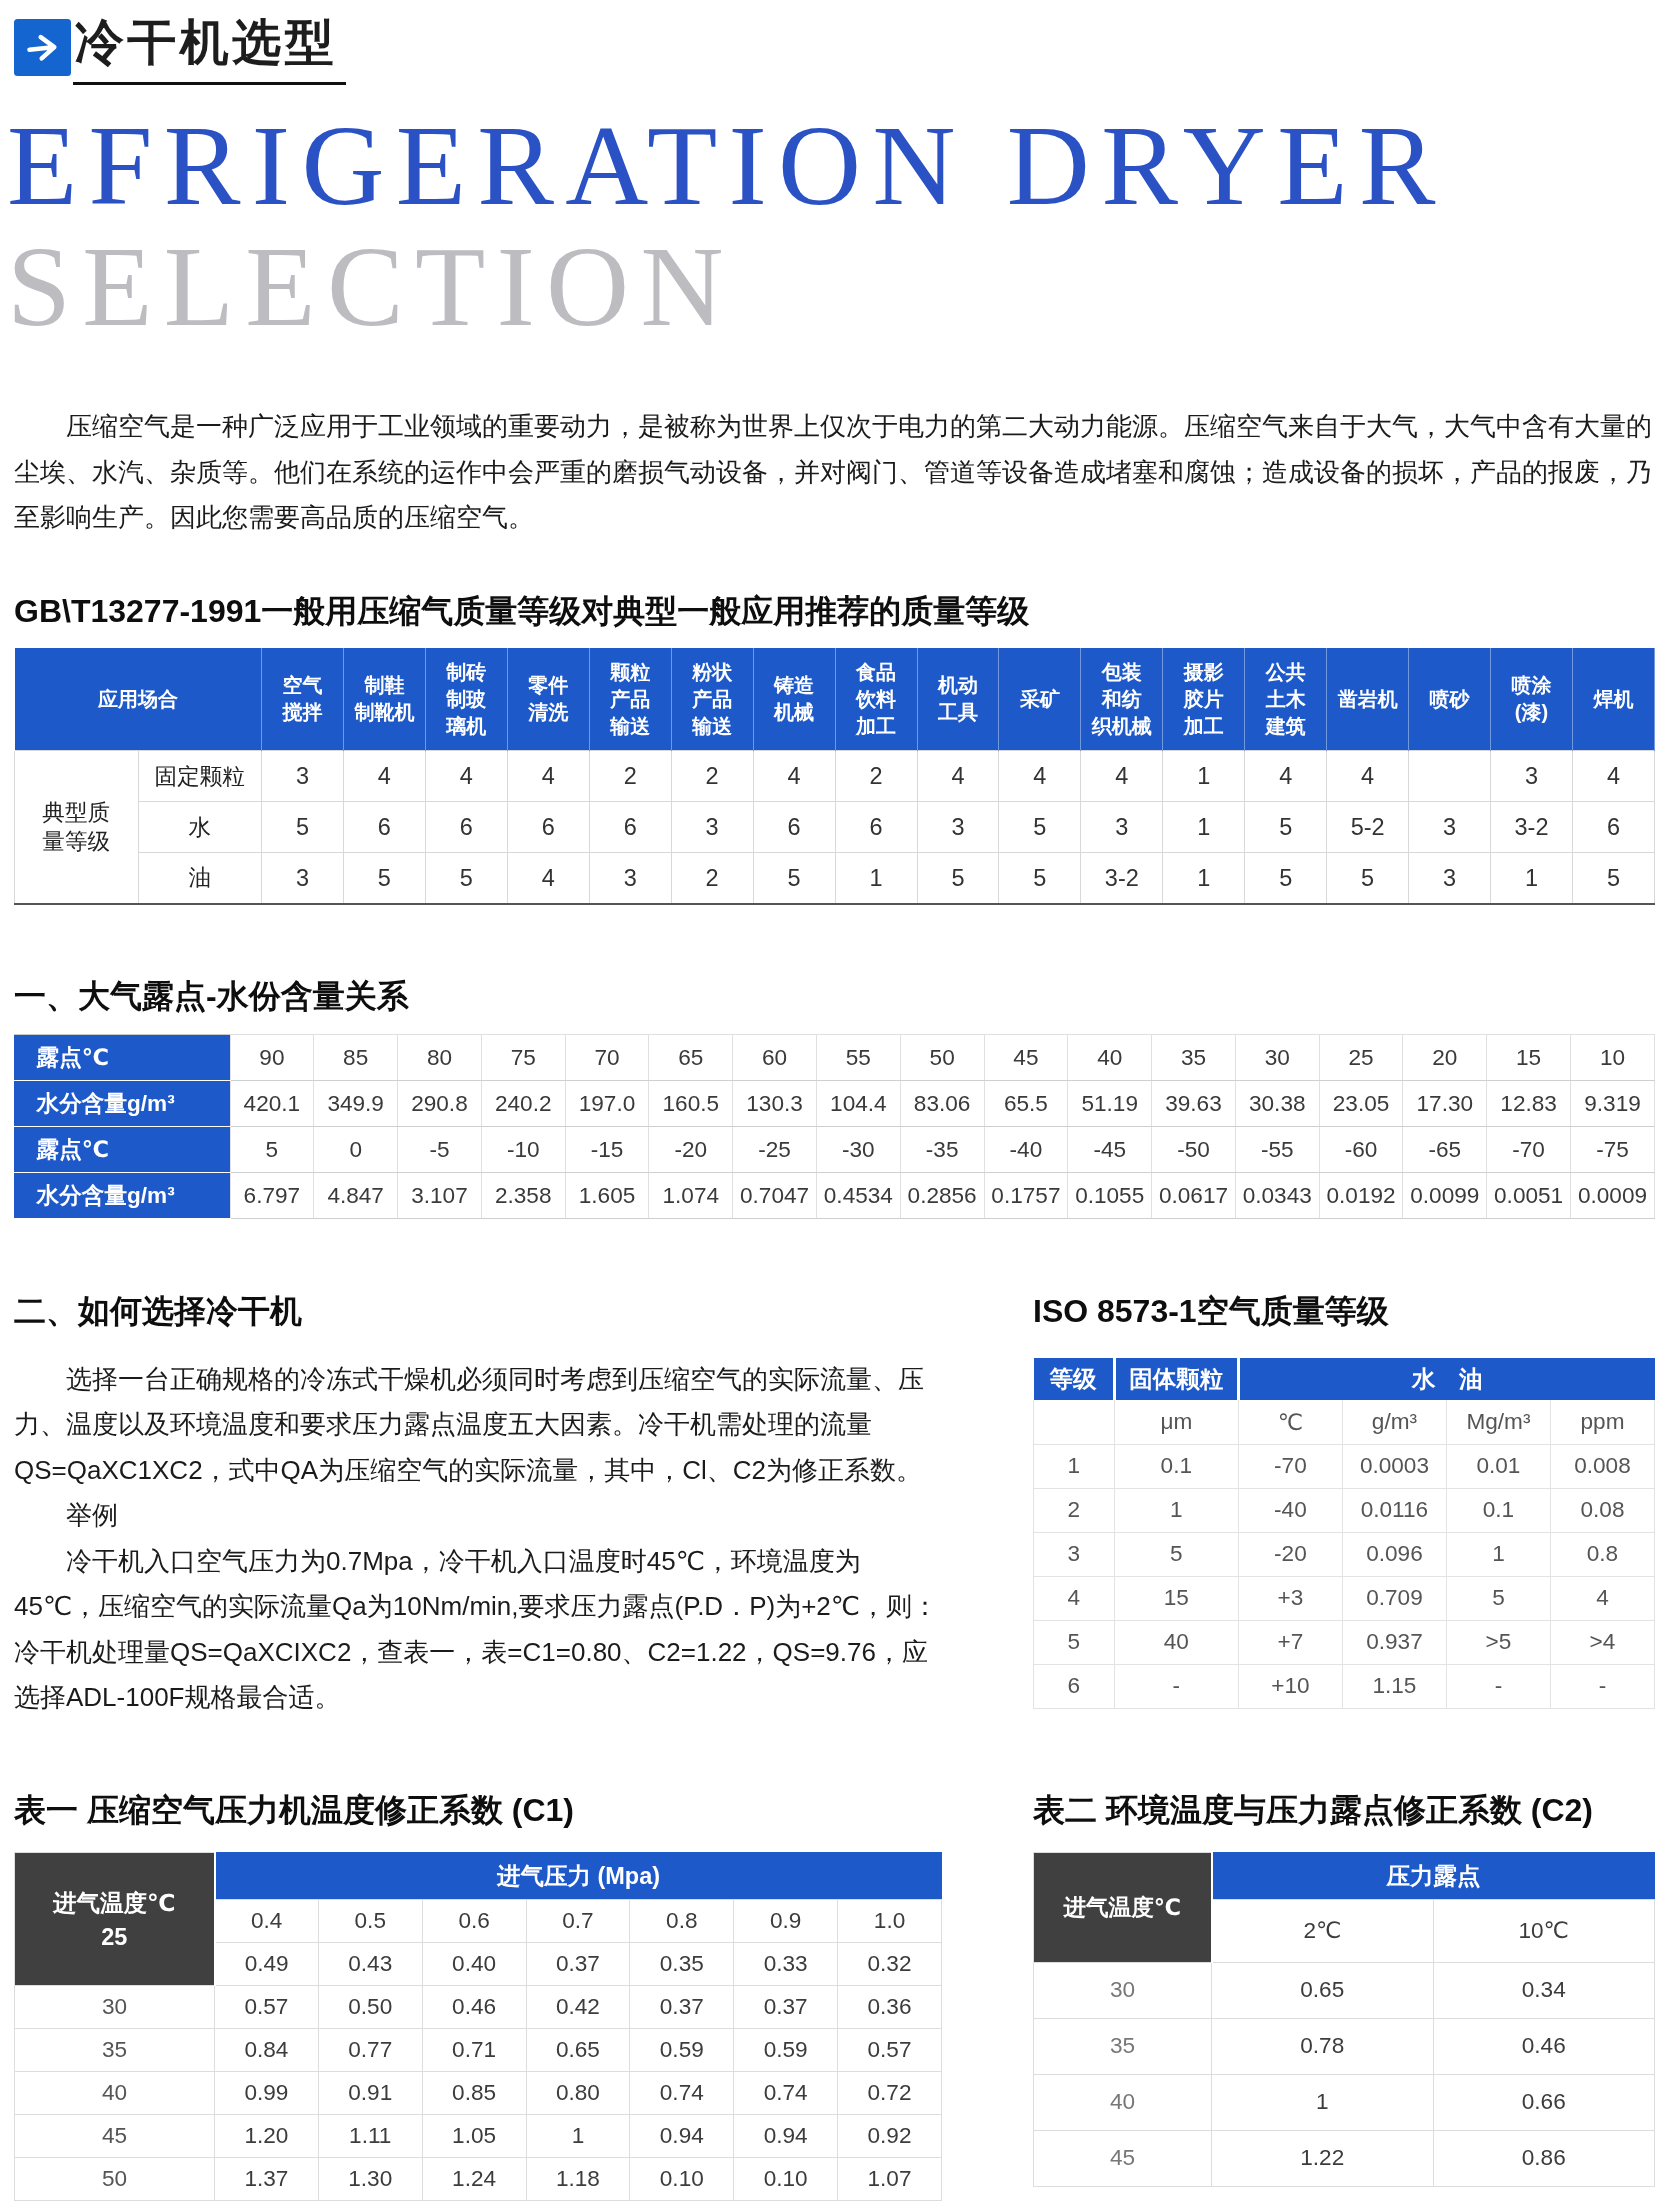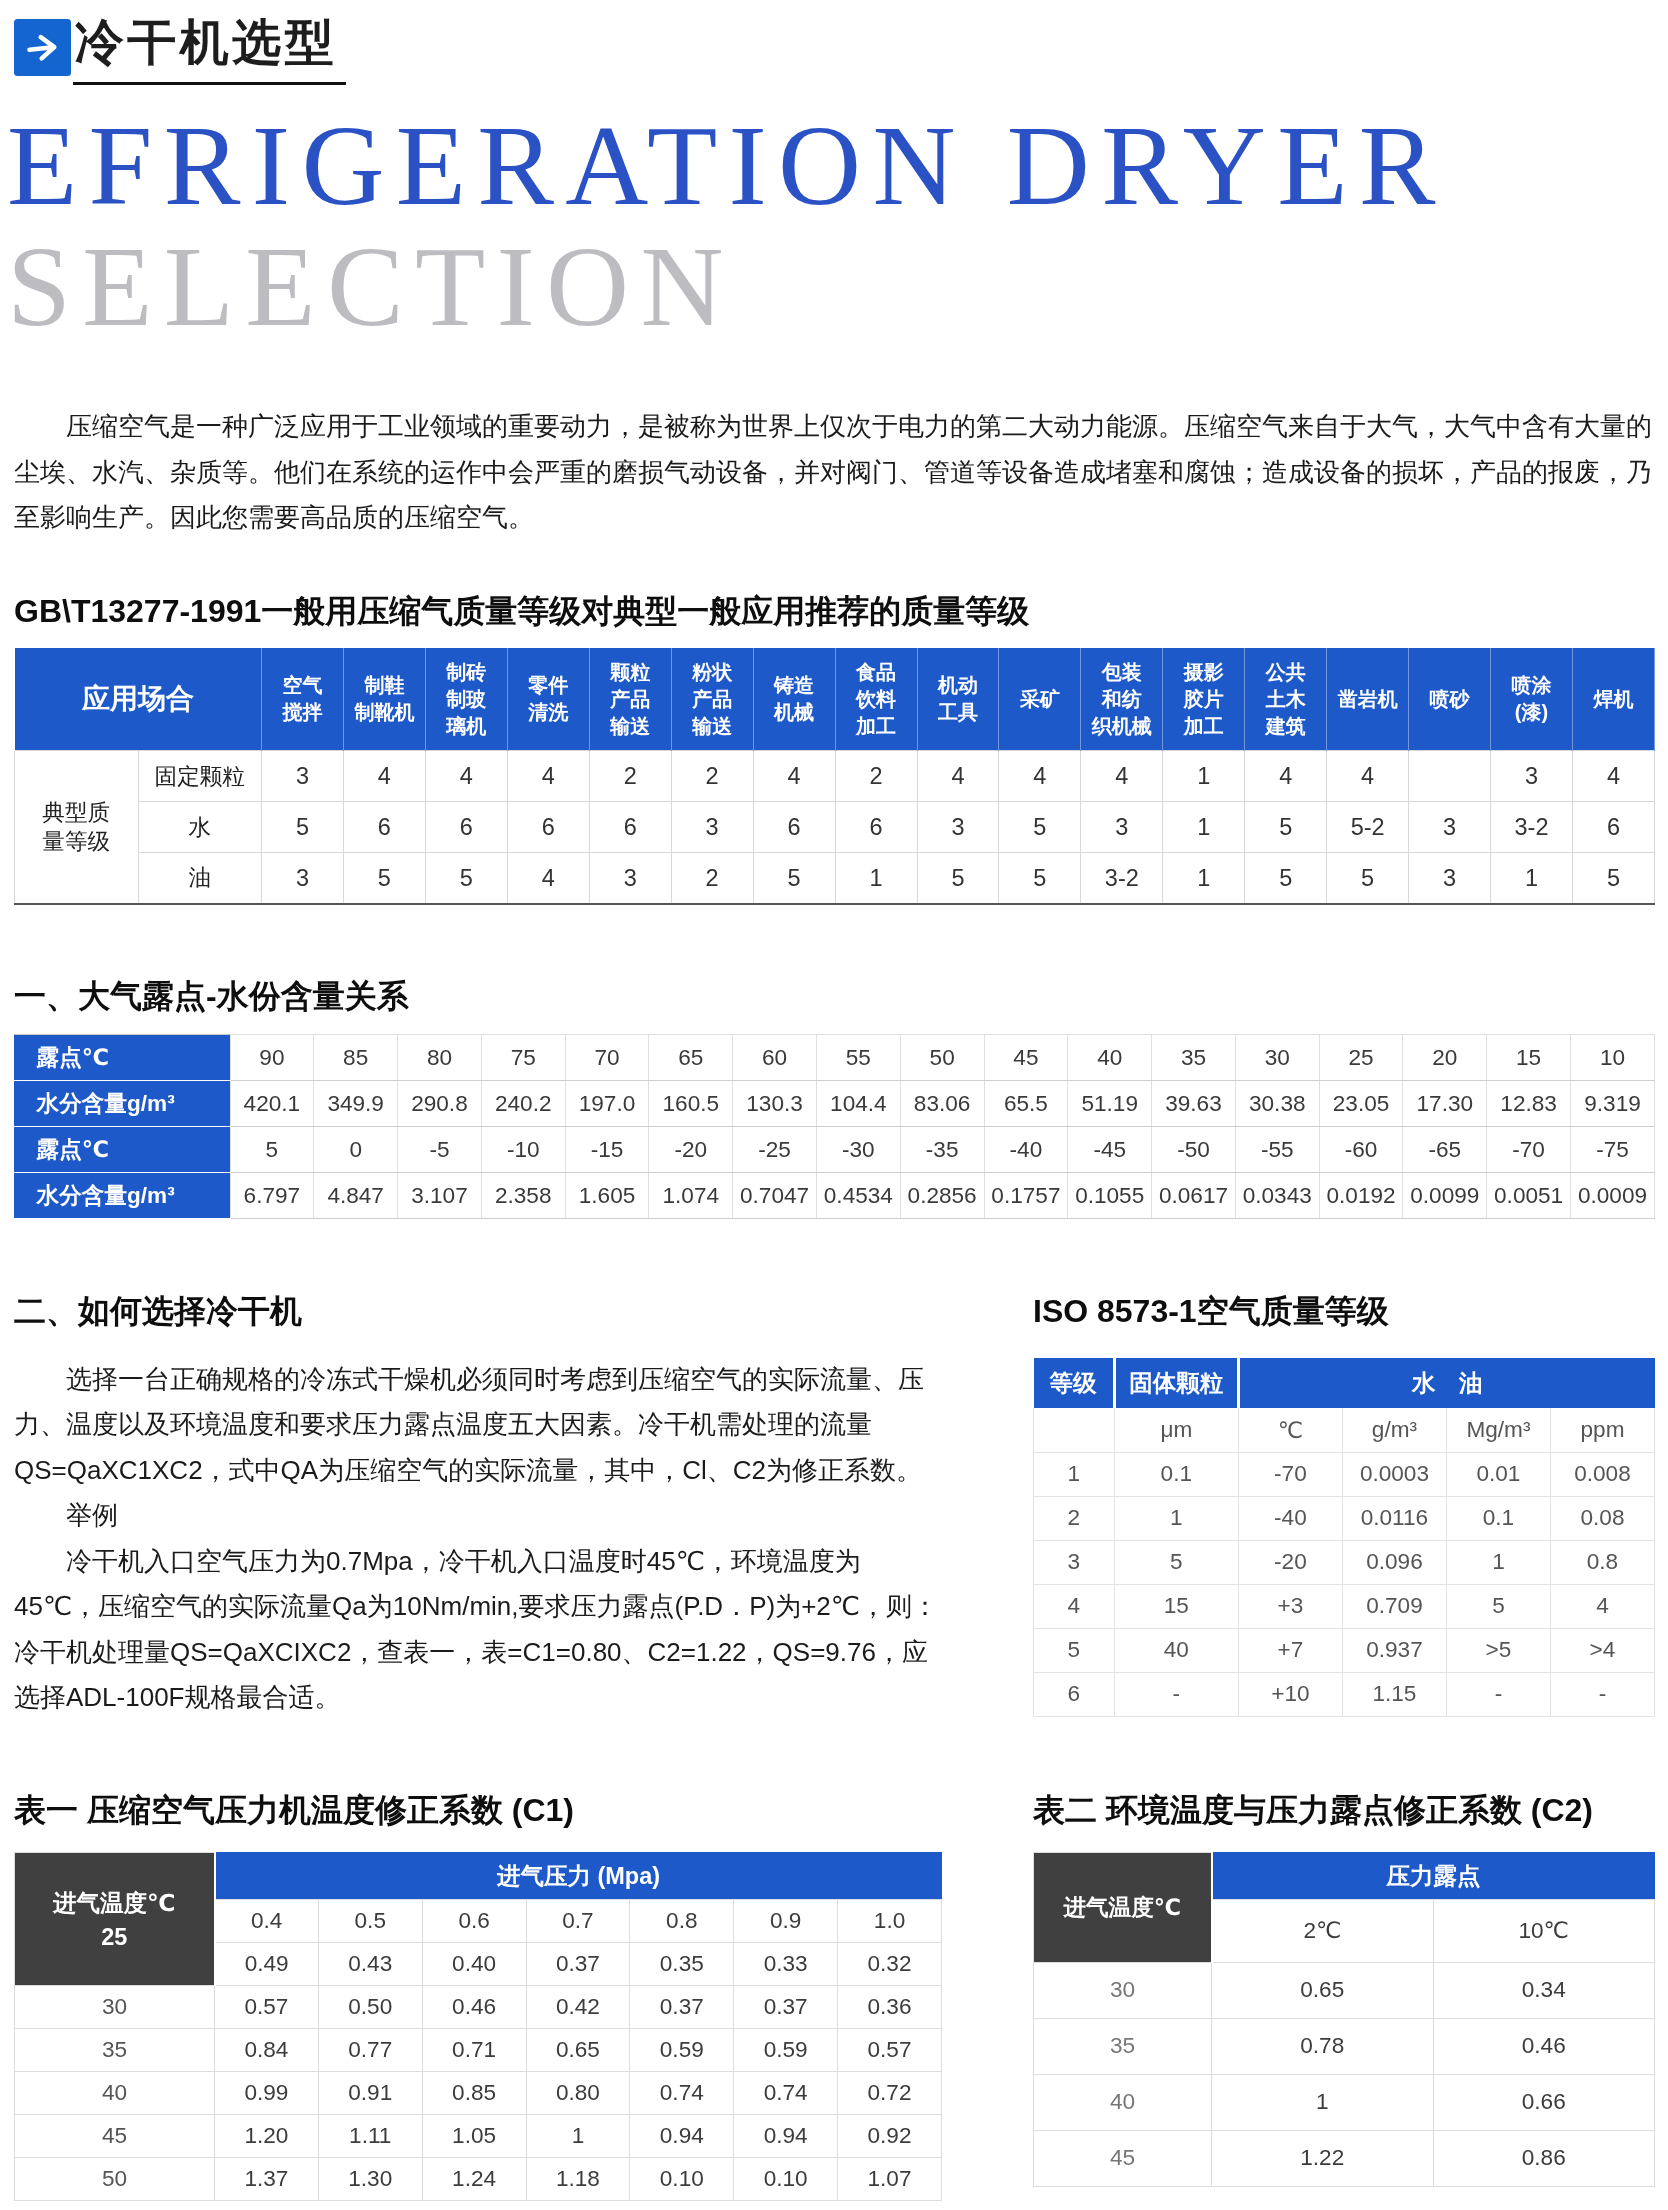--- a/index.html
+++ b/index.html
@@ -21,41 +21,41 @@
   
   .sec-title { font-size:32px; font-weight:700; color:#0e0e0e; margin:0; }
   .gb-title { margin-top:49px; }
 
   table { border-collapse:collapse; width:100%; table-layout:fixed; }
   th,td { text-align:center; vertical-align:middle; }
 
   
   table.gb { margin-top:14px; border-bottom:2.6px solid #555; }
   table.gb thead th { background:#1d59c9; color:#fff; font-size:20px; font-weight:700; height:103px; line-height:1.35; white-space:pre-line; border-left:0.9px solid rgba(255,255,255,.38); border-right:0.9px solid rgba(255,255,255,.38); padding:3.5px 1.7px; }
-  table.gb thead th.corner { width:247px; font-size:28px; }
+  table.gb thead th.corner { width:247px; font-size:20px; }
   table.gb tbody th, table.gb tbody td { border:0.9px solid #d8d8d8; height:51px; }
   table.gb tbody th { font-size:22.6px; font-weight:400; color:#222; white-space:pre-line; line-height:1.3; background:#fff; }
   table.gb tbody td { font-size:23.5px; color:#333; }
 
   
   table.dew { margin-top:15.6px; border-top:1.7px solid #c9c9c9; border-bottom:1.7px solid #9a9a9a; }
   table.dew th.rowlabel { width:216px; background:#1d59c9; color:#fff; font-size:22.6px; font-weight:700; text-align:left; padding-left:22.6px; border-bottom:1.7px solid #fff; }
   table.dew td { border:0.9px solid #e0e0e0; border-bottom:0.9px solid #cfcfcf; height:46px; font-size:22.6px; color:#3a3a3a; }
 
   
   .cols { display:flex; gap:91px; margin-top:71px; }
   .col-left { flex:0 0 928px; }
   .col-right { flex:1; min-width:0; }
 
   .body-text { font-size:26px; line-height:1.75; margin:22.6px 0 0 0; text-indent:2em; color:#1b1b1b; }
   .body-text.tight { margin-top:0; }
 
   
   table.iso { margin-top:24px; border-bottom:1.7px solid #555; }
-  table.iso th.blue { background:#1d59c9; color:#fff; font-size:23.5px; font-weight:700; height:50px; border-right:3.5px solid #fff; }
+  table.iso th.blue { background:#1d59c9; color:#fff; font-size:23.5px; font-weight:700; height:42px; border-right:3.5px solid #fff; }
   table.iso th.blue:last-child { border-right:none; }
   table.iso th.g { width:13%; }
   table.iso th.s { width:20%; }
   table.iso td { height:44px; font-size:22.6px; color:#555; border:0.9px solid #e3e3e3; }
   table.iso td.units { color:#555; font-size:22.6px; border-top:none; }
 
   
   table.corr { margin-top:19px; border-bottom:1.7px solid #555; }
   table.corr td.corner { background:#404040; color:#fff; font-weight:700; border-right:2.6px solid #fff; }
   table.corr td.corner .l1 { font-size:23.5px; }

